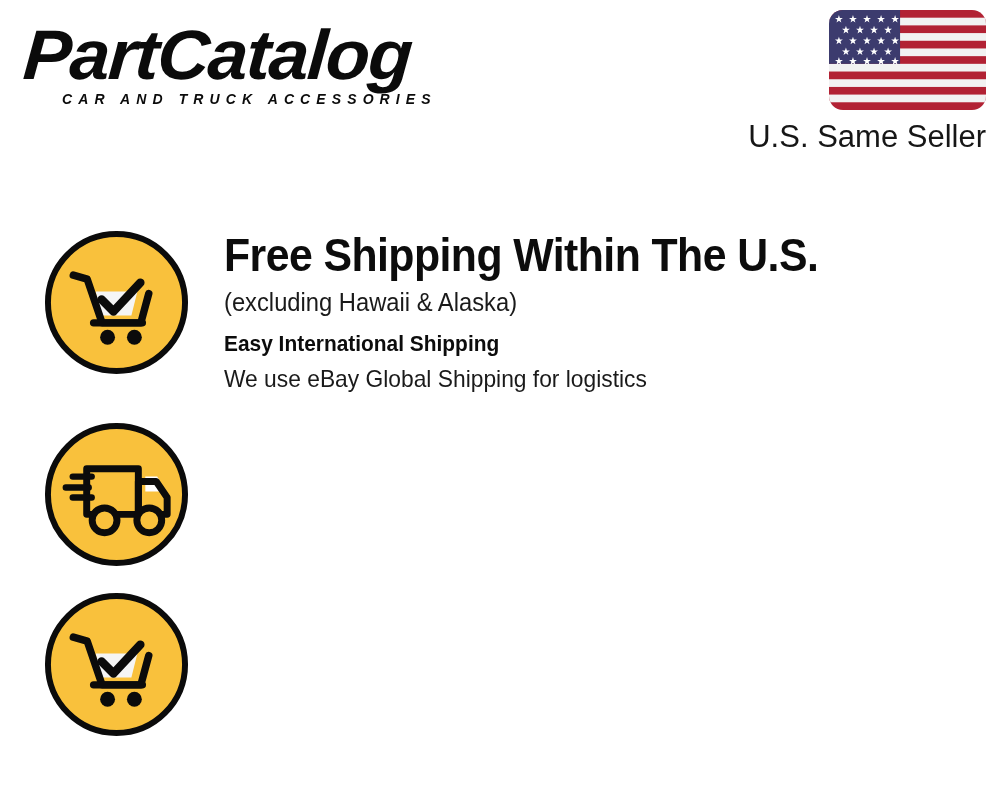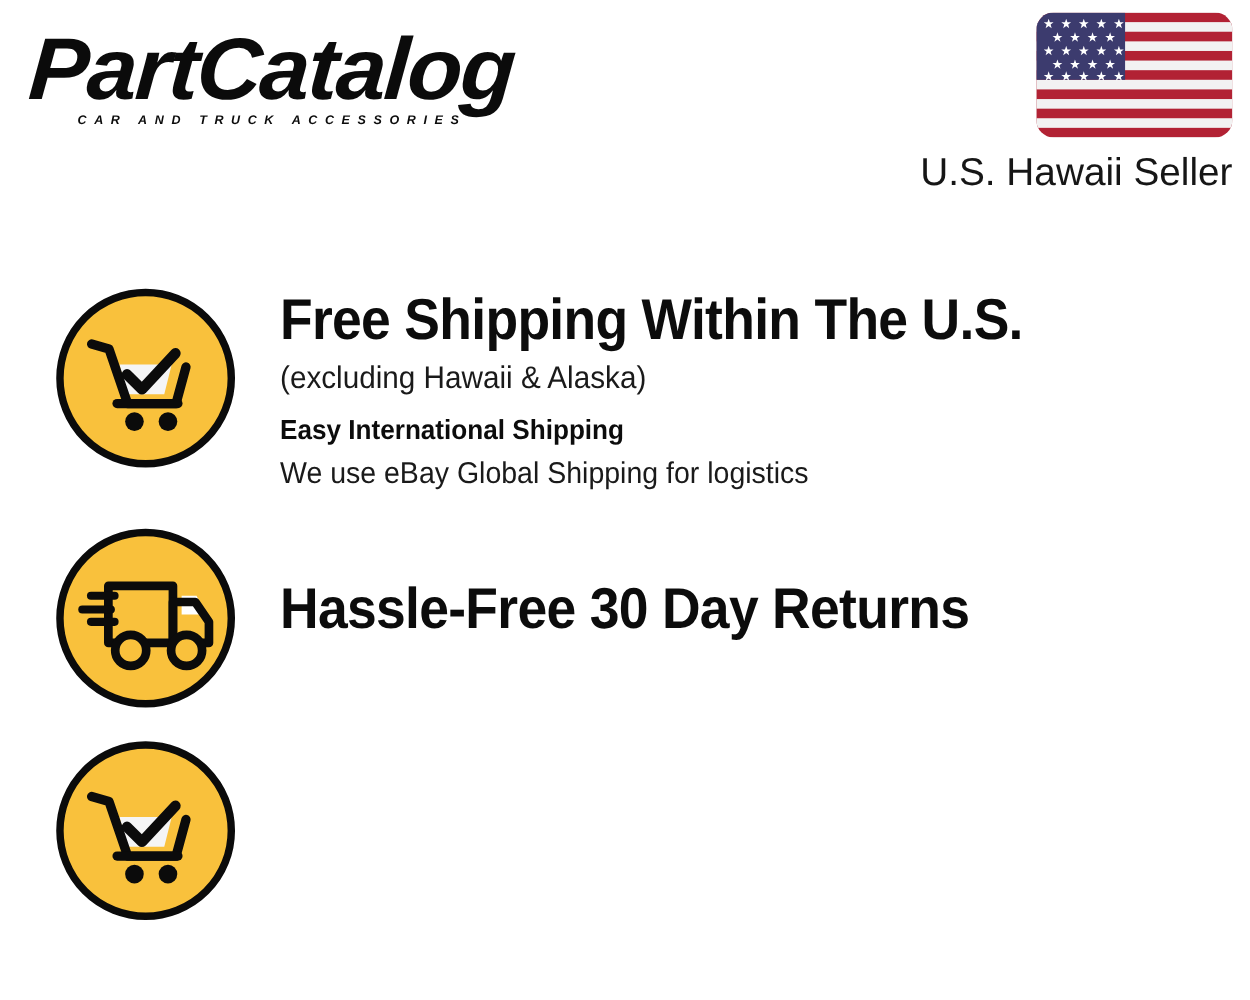--- a/index.html
+++ b/index.html
@@ -40,21 +40,21 @@
     letter-spacing: -1.5px;
     color: #0b0b0b;
     white-space: nowrap;
     transform: scaleX(1.03) skewX(-4deg);
     transform-origin: left top;
   }
   .logo-tag {
     font-family: "Liberation Sans", sans-serif;
     font-weight: 700;
     font-style: italic;
-    font-size: 10px;
+    font-size: 14px;
     letter-spacing: 6.1px;
     color: #0b0b0b;
     margin-top: 2px;
     margin-left: 36px;
     white-space: nowrap;
   }
 
   .seller-block {
     position: absolute;
     right: 14px;
@@ -215,21 +215,21 @@
           <g>
             <polygon points="0,-5 1.18,-1.55 4.76,-1.55 1.9,0.6 2.94,4.05 0,1.95 -2.94,4.05 -1.9,0.6 -4.76,-1.55 -1.18,-1.55" transform="translate(12,61.5)"></polygon>
             <polygon points="0,-5 1.18,-1.55 4.76,-1.55 1.9,0.6 2.94,4.05 0,1.95 -2.94,4.05 -1.9,0.6 -4.76,-1.55 -1.18,-1.55" transform="translate(29,61.5)"></polygon>
             <polygon points="0,-5 1.18,-1.55 4.76,-1.55 1.9,0.6 2.94,4.05 0,1.95 -2.94,4.05 -1.9,0.6 -4.76,-1.55 -1.18,-1.55" transform="translate(46,61.5)"></polygon>
             <polygon points="0,-5 1.18,-1.55 4.76,-1.55 1.9,0.6 2.94,4.05 0,1.95 -2.94,4.05 -1.9,0.6 -4.76,-1.55 -1.18,-1.55" transform="translate(63,61.5)"></polygon>
             <polygon points="0,-5 1.18,-1.55 4.76,-1.55 1.9,0.6 2.94,4.05 0,1.95 -2.94,4.05 -1.9,0.6 -4.76,-1.55 -1.18,-1.55" transform="translate(80,61.5)"></polygon>
           </g>
         </g>
       </svg>
     </span>
-    <div class="seller-text">U.S. Hawaii Seller</div>
+    <div class="seller-text">U.S. Same Seller</div>
   </div>
 </div>
 
 <div class="features">
 
   <div class="feature-row row-0">
     <div class="badge">
       <svg viewBox="0 0 150 150" aria-hidden="true">
         <circle cx="75" cy="75" r="69" fill="#F9C13C" stroke="#0b0b0b" stroke-width="6"></circle>
         <path d="M48 86 L37 86 L28 86 L41 86 Z" fill="none"></path>
@@ -257,24 +257,20 @@
         <path d="M45 49 L97 49 L97 95 L45 95 Z" fill="none" stroke="#0b0b0b" stroke-width="7" stroke-linejoin="round"></path>
         <path d="M97 62 L115 62 L126 78 L126 95 L97 95 Z" fill="none" stroke="#0b0b0b" stroke-width="7" stroke-linejoin="round"></path>
         <path d="M45 80 L126 80" stroke="#0b0b0b" stroke-width="0" fill="none"></path>
         <path d="M31 57 L50 57" stroke="#0b0b0b" stroke-width="6.5" stroke-linecap="round"></path>
         <path d="M24 68 L47 68" stroke="#0b0b0b" stroke-width="6.5" stroke-linecap="round"></path>
         <path d="M31 78 L50 78" stroke="#0b0b0b" stroke-width="6.5" stroke-linecap="round"></path>
         <circle cx="63" cy="101" r="12.5" fill="#F9C13C" stroke="#0b0b0b" stroke-width="7"></circle>
         <circle cx="108" cy="101" r="12.5" fill="#F9C13C" stroke="#0b0b0b" stroke-width="7"></circle>
       </svg>
     </div>
-    <div class="feature-text">
-      <div class="f-title">Hassle-Free 30 Day Returns</div>
-
-    </div>
   </div>
 
   <div class="feature-row row-2">
     <div class="badge">
       <svg viewBox="0 0 150 150" aria-hidden="true">
         <circle cx="75" cy="75" r="69" fill="#F9C13C" stroke="#0b0b0b" stroke-width="6"></circle>
         <polygon points="54,64 96,64 90,88 60,88" fill="#F5F5F5"></polygon>
         <path d="M31.5 47.5 L45.5 51.5 L60.5 95.5 L99.5 95.5 L107.5 66" fill="none" stroke="#0b0b0b" stroke-width="7.5" stroke-linecap="round" stroke-linejoin="round"></path>
         <path d="M52 95.5 L101 95.5" fill="none" stroke="#0b0b0b" stroke-width="7.5" stroke-linecap="round"></path>
         <path d="M60 72 L72 84 L99 55" fill="none" stroke="#0b0b0b" stroke-width="8.5" stroke-linecap="round" stroke-linejoin="round"></path>

